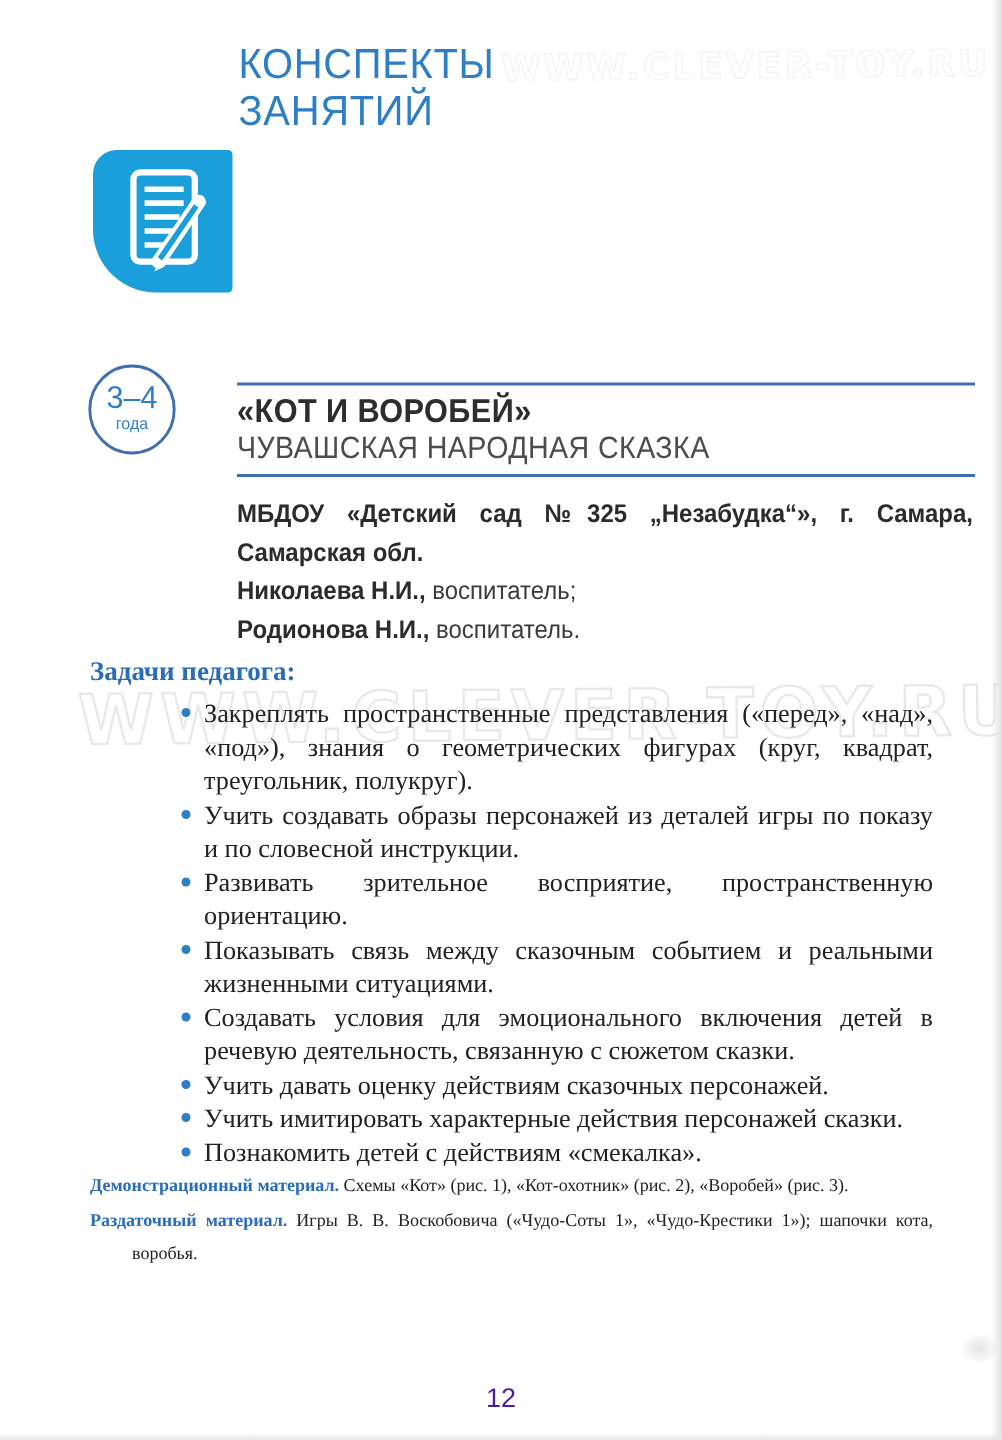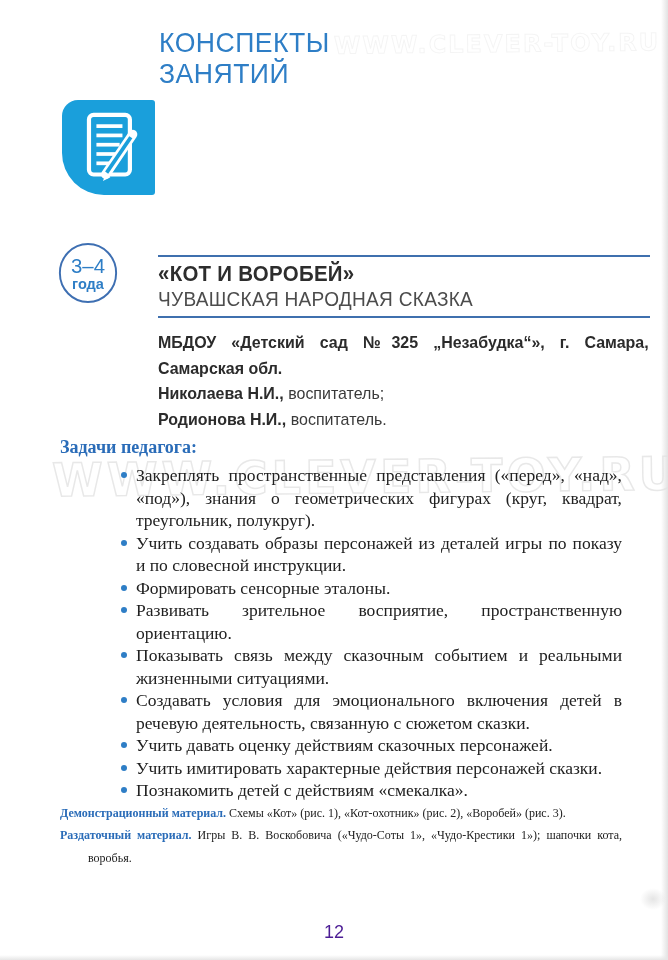--- a/index.html
+++ b/index.html
@@ -30,21 +30,21 @@
   
   .age-badge{
     position:absolute;left:58px;top:243px;
     width:60px;height:60px;border:2px solid #3e6fb2;border-radius:50%;
     box-sizing:border-box;
     display:flex;flex-direction:column;align-items:center;justify-content:center;
     font-family:"Liberation Sans", sans-serif;color:#2e7ec6;
     transform:scaleX(.97);
   }
   .age-badge .range{font-size:21px;line-height:20px;font-weight:400;}
-  .age-badge .unit{font-size:15px;line-height:15px;font-weight:700;}
+  .age-badge .unit{font-size:11px;line-height:15px;font-weight:400;}
   
   .rule{position:absolute;left:158px;width:492px;height:2px;background:#3f70ae;}
   .rule.top{top:255px;}
   .rule.bottom{top:316px;}
   .lesson-title-block{
     position:absolute;left:158px;top:261px;width:540px;
     font-family:"Liberation Sans", sans-serif;
     transform:scaleX(.93);transform-origin:left top;
     white-space:nowrap;
   }
@@ -161,21 +161,20 @@
   </div>
 
   <div class="text-column">
     <h3 class="tasks-heading">Задачи педагога:</h3>
     <ul class="tasks">
 
         <li>Закреплять пространственные представления («перед», «над», «под»), знания о геометрических фигурах (круг, квадрат, треугольник, полукруг).</li>
 
         <li>Учить создавать образы персонажей из деталей игры по показу и по словесной инструкции.</li>
 
-        <li>Формировать сенсорные эталоны.</li>
 
 
         <li>Развивать зрительное восприятие, пространственную ориентацию.</li>
 
         <li>Показывать связь между сказочным событием и реальными жизненными ситуациями.</li>
 
         <li>Создавать условия для эмоционального включения детей в речевую деятельность, связанную с сюжетом сказки.</li>
 
         <li>Учить давать оценку действиям сказочных персонажей.</li>
 

